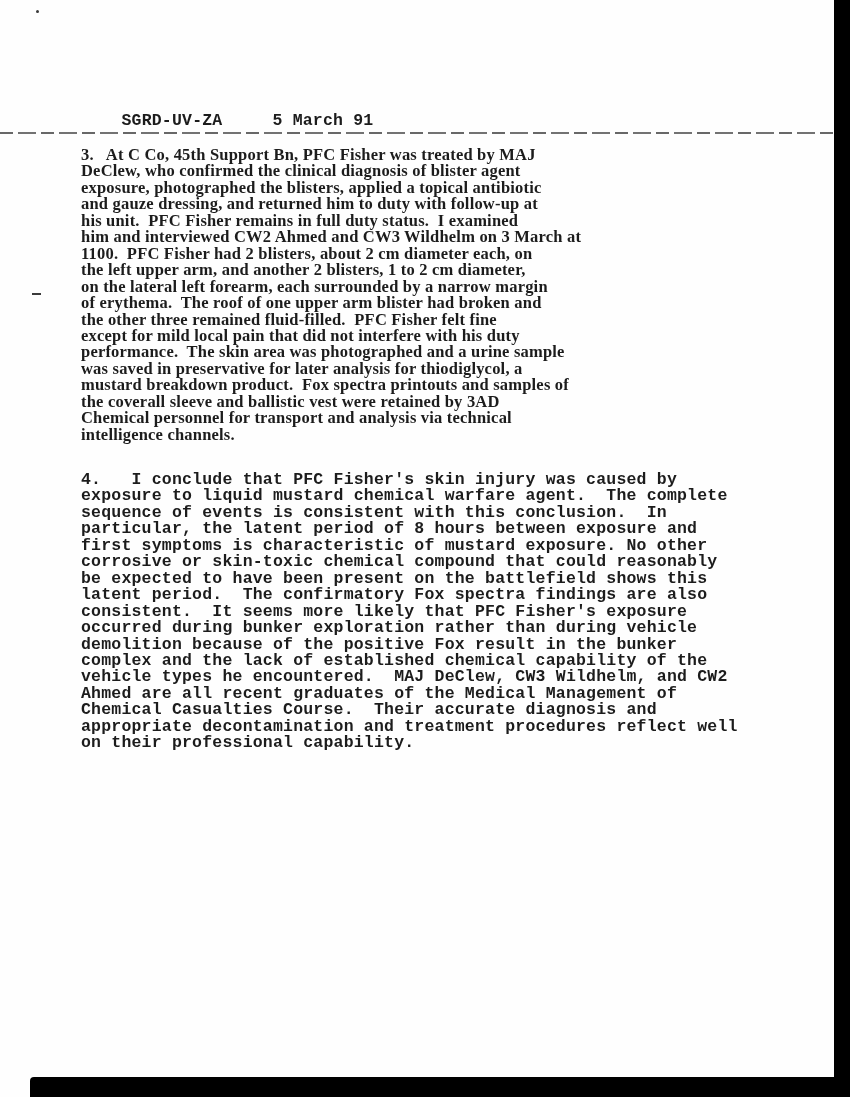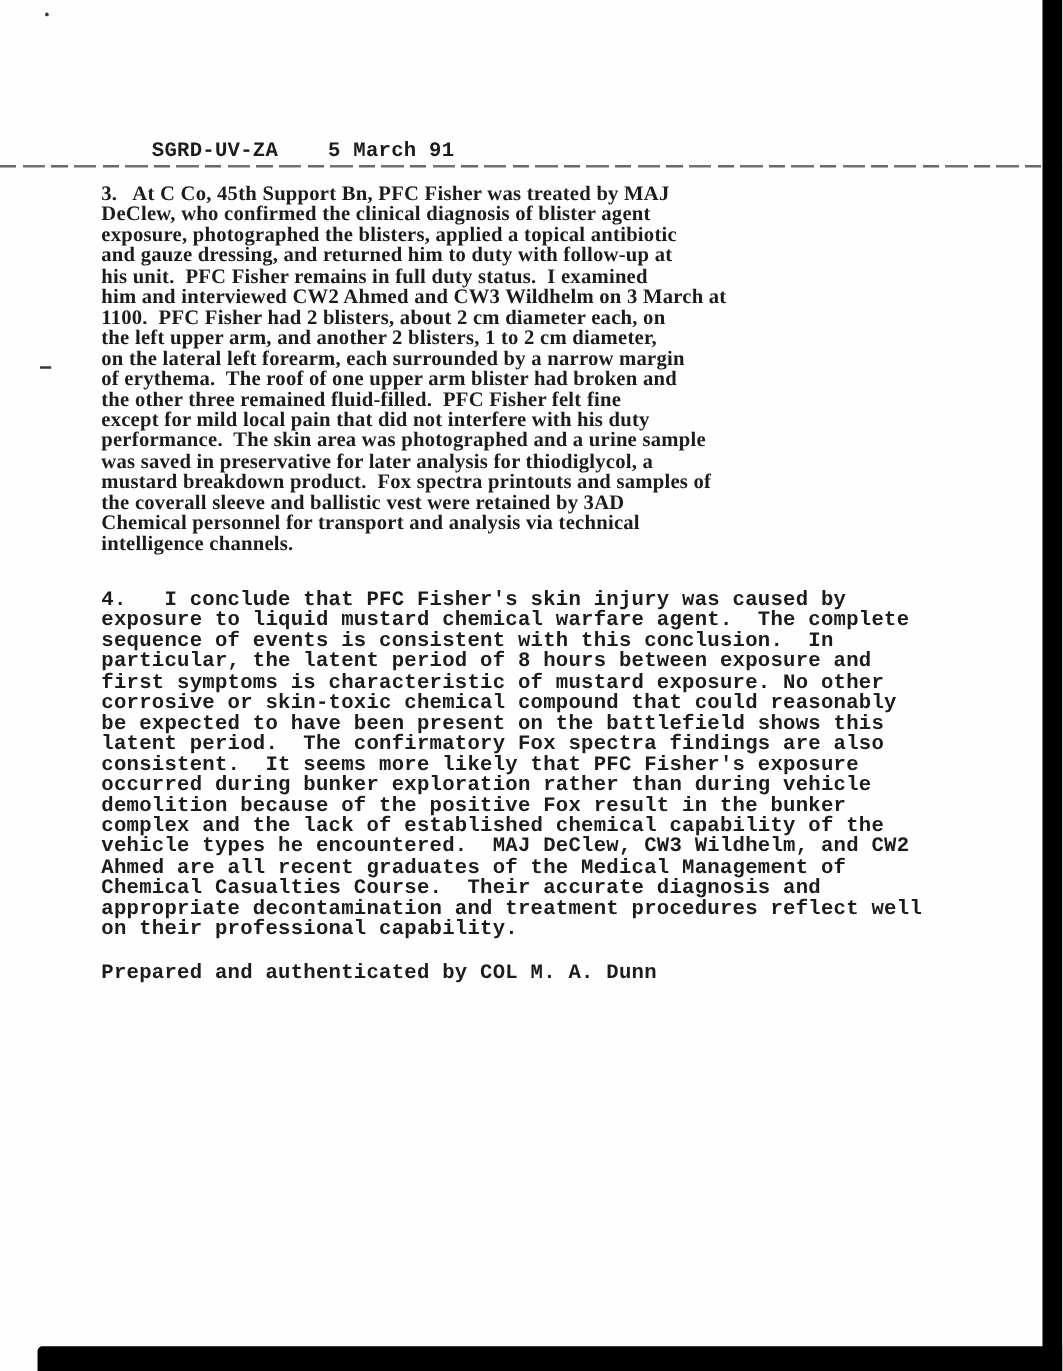--- a/index.html
+++ b/index.html
@@ -24,21 +24,21 @@
     position: absolute;
     left: 81px;
     top: 95px;
     font-size: 16.5px;
     line-height: 17px;
     white-space: pre;
     letter-spacing: 0.2px;
   }
   .memo-header .hdr-date {
     display: inline-block;
-    margin-left: 40px;
+    margin-left: 50px;
     text-align: center;
   }
 
   
   .separator {
     position: absolute;
     left: 0;
     top: 132px;
     width: 850px;
     height: 2px;
@@ -145,18 +145,17 @@
 consistent.  It seems more likely that PFC Fisher's exposure
 occurred during bunker exploration rather than during vehicle
 demolition because of the positive Fox result in the bunker
 complex and the lack of established chemical capability of the
 vehicle types he encountered.  MAJ DeClew, CW3 Wildhelm, and CW2
 Ahmed are all recent graduates of the Medical Management of
 Chemical Casualties Course.  Their accurate diagnosis and
 appropriate decontamination and treatment procedures reflect well
 on their professional capability.</div>
 
-  <div class="para footer-line">Prepared and authenticated by COL M. A. Dunn</div>
 
   <div class="scan-bar-right"></div>
   <div class="scan-bar-bottom"></div>
 
 </div>
 
 </body></html>

